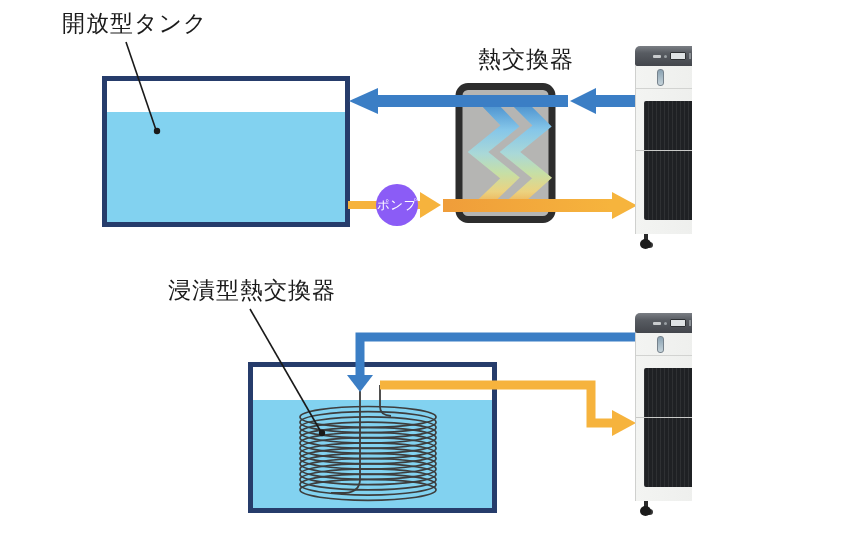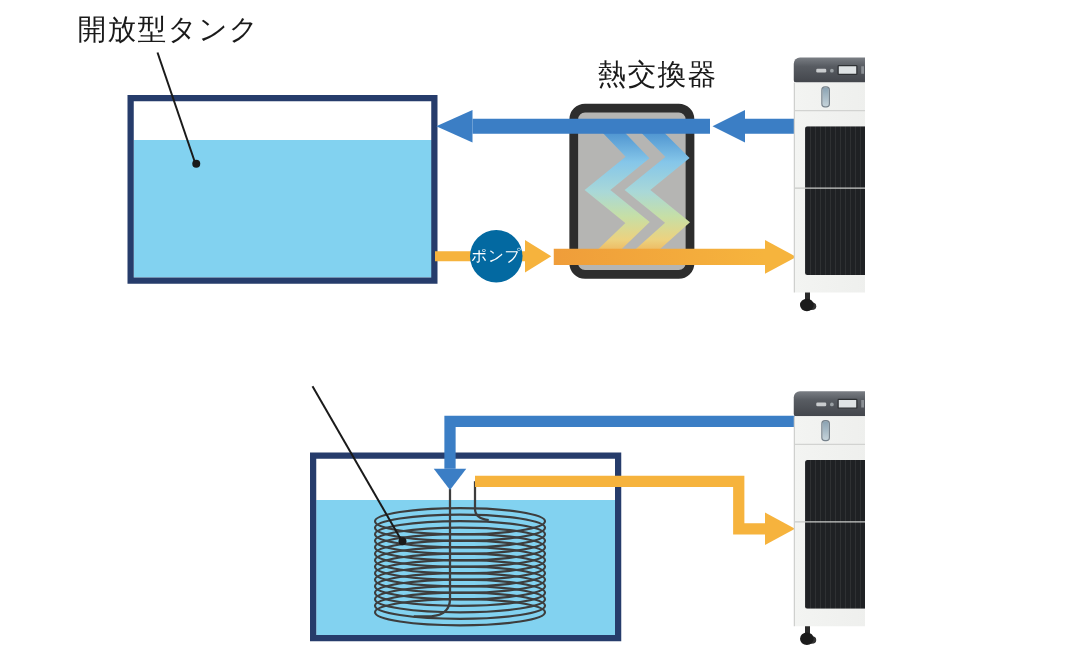--- a/index.html
+++ b/index.html
@@ -10,21 +10,21 @@
   #diagram-svg{position:absolute;left:0;top:0;}
   .lbl{
     position:absolute;color:#1a1a1a;font-size:23px;letter-spacing:1px;
     white-space:nowrap;line-height:1.1;
   }
   .lbl-tank{left:62px;top:11px;}
   .lbl-hx{left:457px;top:47px;width:98px;text-align:center;margin-left:20px;}
   .lbl-coil{left:168px;top:278px;}
   .pump{
     position:absolute;left:376px;top:184px;width:42px;height:42px;border-radius:50%;
-    background:#0369a1;color:#ffffff;font-size:12.5px;display:flex;align-items:center;
+    background:#8b5cf6;color:#ffffff;font-size:12.5px;display:flex;align-items:center;
     justify-content:center;letter-spacing:0.5px;
   }
   
   .chiller{position:absolute;width:84px;}
   .ch-cap{
     height:20px;background:linear-gradient(180deg,#7a7e84 0%,#585c62 35%,#43464c 100%);
     border-radius:5px 5px 2px 2px;display:flex;align-items:center;justify-content:center;gap:3px;
   }
   .ch-pill{width:8px;height:3px;background:#c9ccce;border-radius:1px;}
   .ch-dot{width:3px;height:3px;border-radius:50%;background:#9aa0a4;}
@@ -137,20 +137,21 @@
       <polygon points="360,392 347,375 373,375" fill="#3b7ec5"></polygon>
     </g>
     <g>
       <path d="M 380,385 L 591,385 L 591,423 L 612,423" fill="none" stroke="#f6b33d" stroke-width="9"></path>
       <polygon points="636,423 612,410 612,436" fill="#f6b33d"></polygon>
     </g>
   </svg>
 
   <div class="lbl lbl-tank">開放型タンク</div>
   <div class="lbl lbl-hx">熱交換器</div>
+  <div class="lbl lbl-coil">浸漬型熱交換器</div>
 
   <div class="pump">
     <span>ポンプ</span>
   </div>
 
   <div class="chiller" style="left:635px;top:46px;">
     <div class="ch-cap">
       <span class="ch-pill"></span>
       <span class="ch-dot"></span>
       <span class="ch-display"></span>

